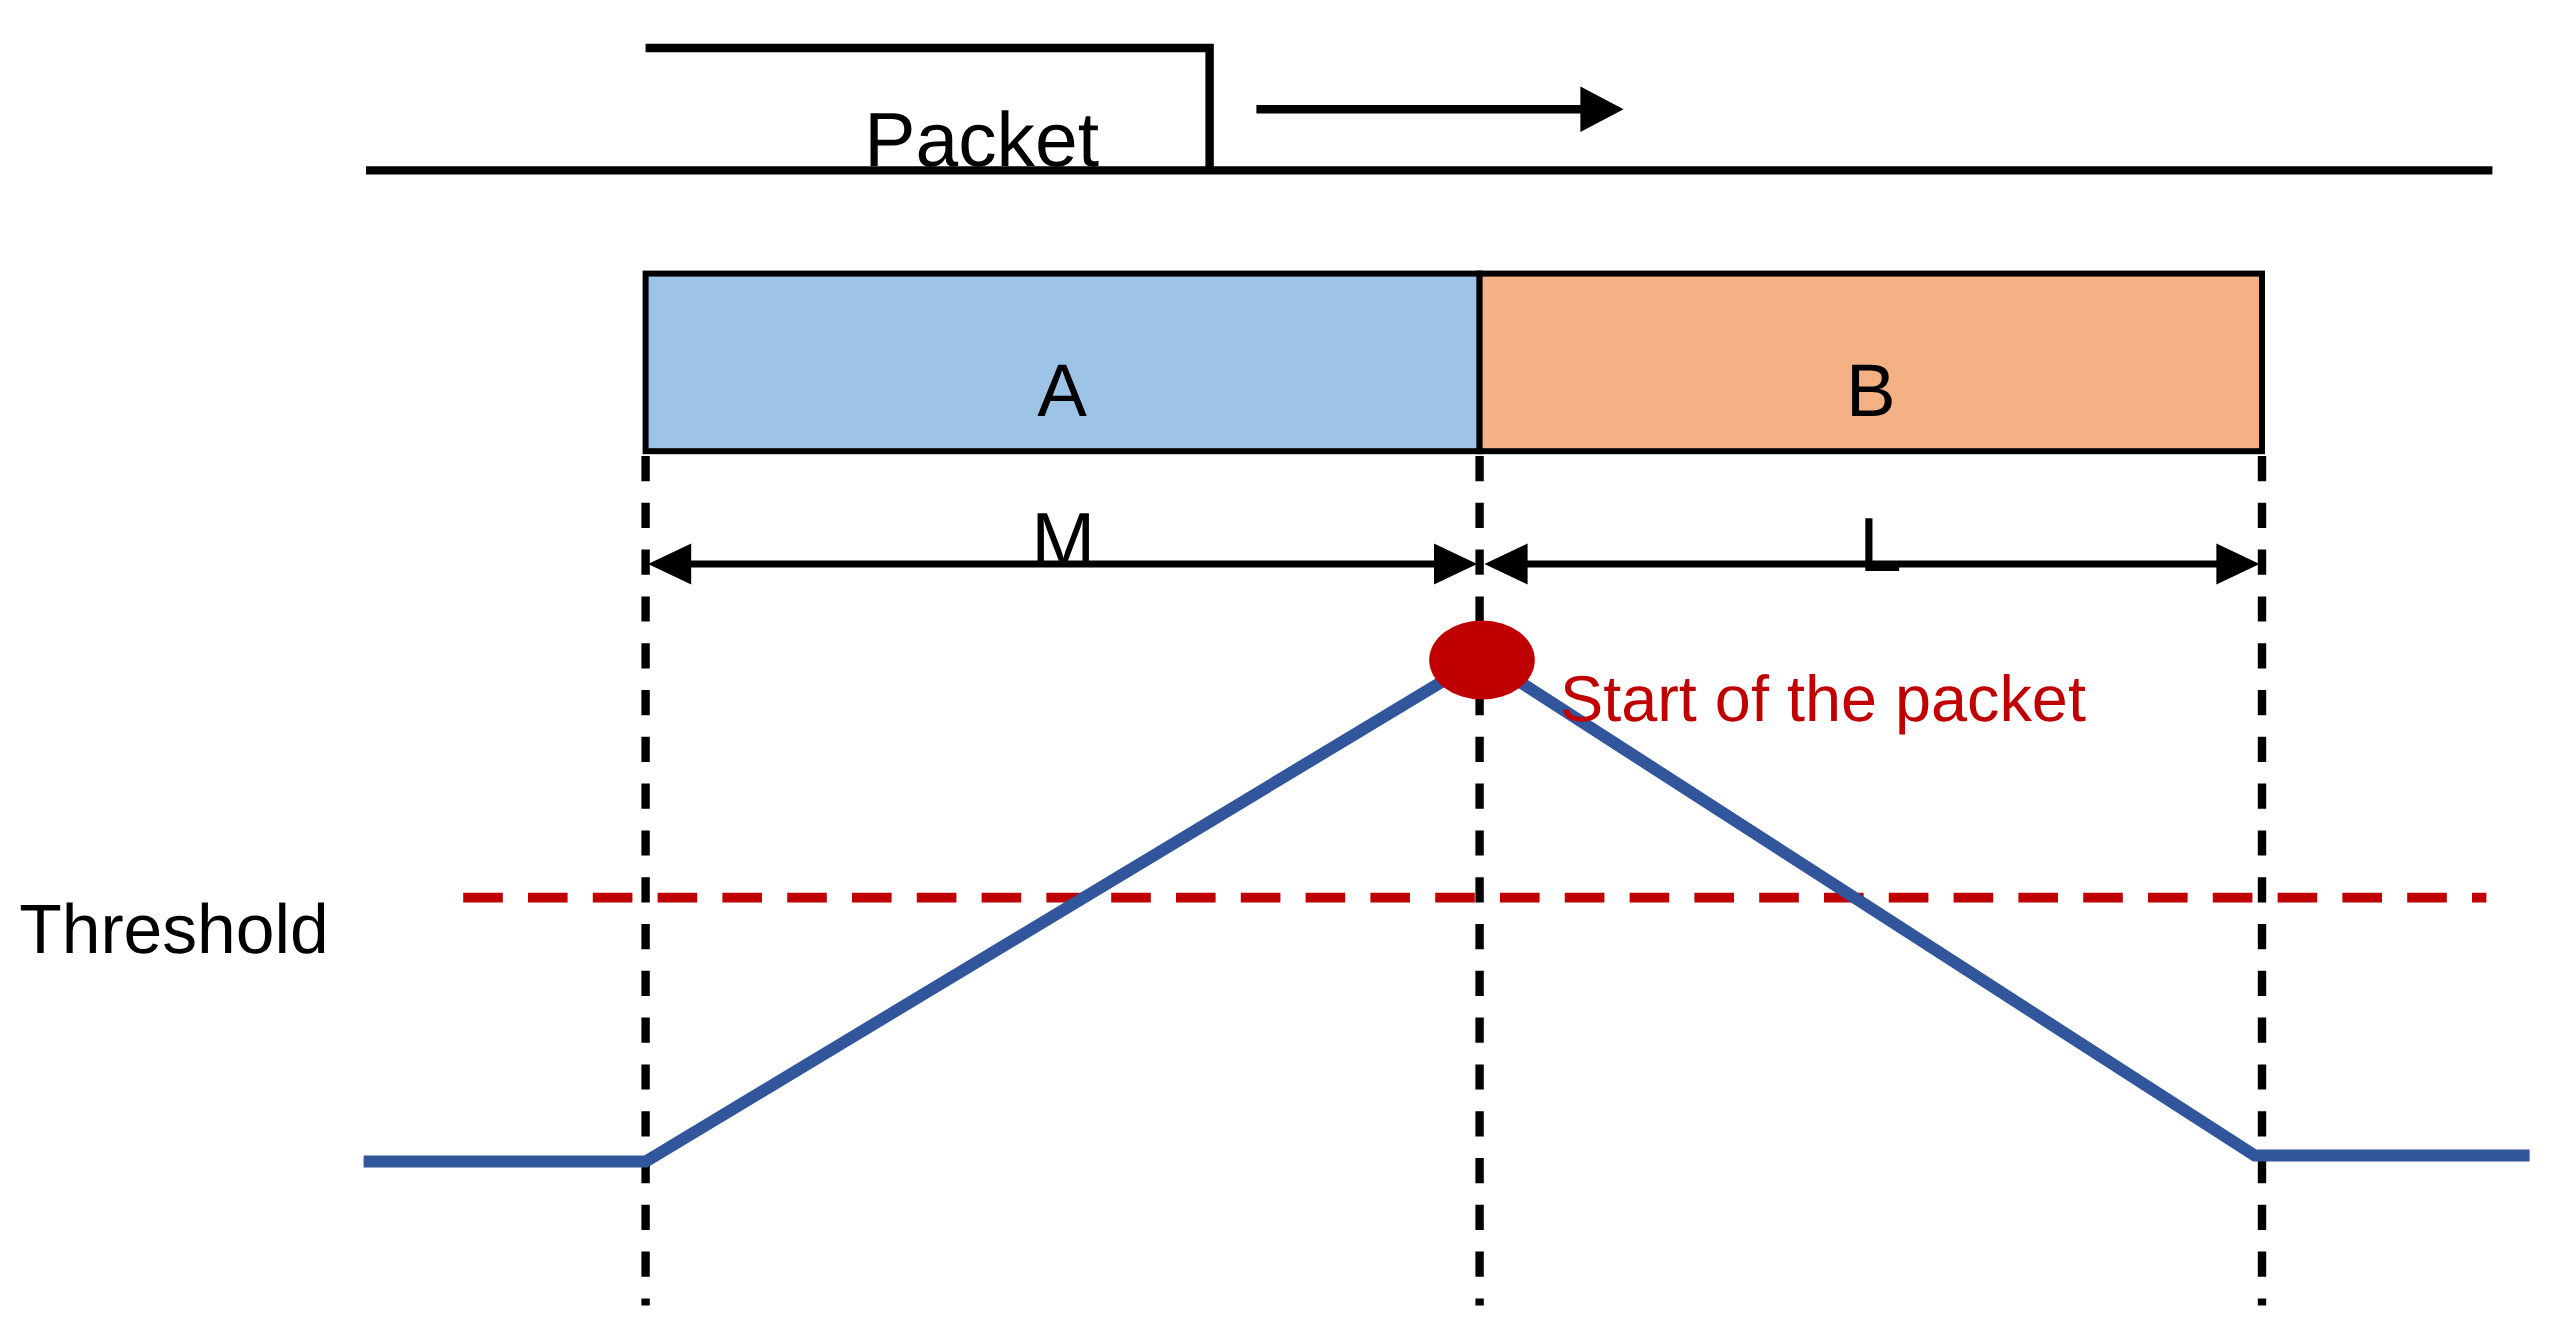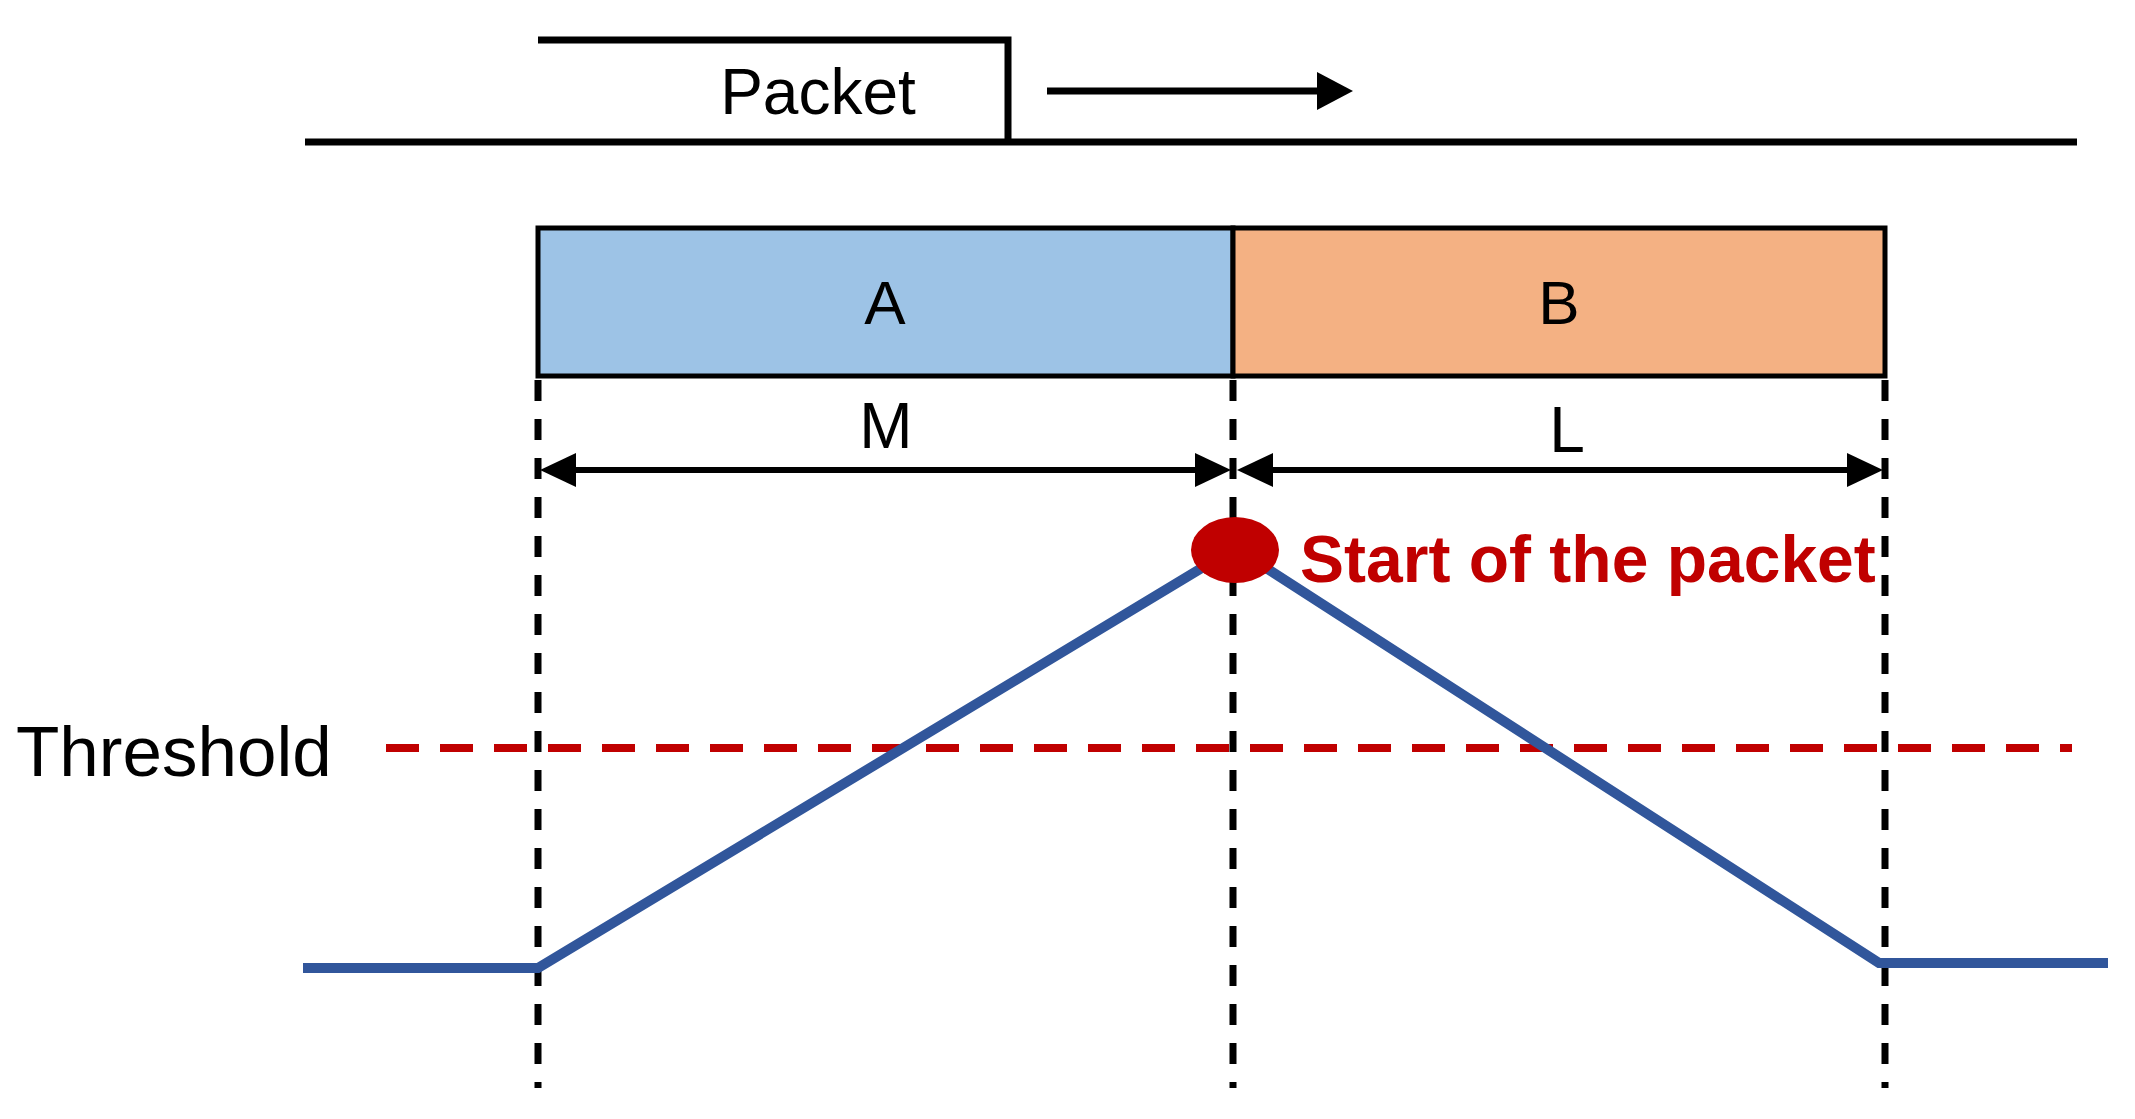--- a/index.html
+++ b/index.html
@@ -33,30 +33,31 @@
   .dashr { stroke: var(--accent-red); stroke-width: 8; stroke-dasharray: 33 21; fill: none; }
   .wave { stroke: var(--waveform-blue); stroke-width: 10; fill: none; stroke-linejoin: miter; }
   .fill-red { fill: var(--accent-red); stroke: none; }
 
   
   .lbl {
     position: absolute;
     white-space: nowrap;
     color: #000;
     line-height: 1;
+    margin-top: 24px;
   }
   .centered { transform: translate(-50%, -50%); }
   .vcentered { transform: translateY(-50%); }
   .packet-lbl    { left: 818px;  top: 92px;  font-size: 64px; }
   .block-a-lbl   { left: 885px;  top: 303px; font-size: 62px; }
   .block-b-lbl   { left: 1559px; top: 303px; font-size: 62px; }
   .dim-m-lbl     { left: 886px;  top: 426px; font-size: 64px; }
   .dim-l-lbl     { left: 1567px; top: 430px; font-size: 64px; }
-  .start-lbl     { left: 1300px; top: 559px; font-size: 66px; color: var(--accent-red); font-weight: 700;}
-  .threshold-lbl { left: 16px;   top: 751px; font-size: 71px; }
+  .start-lbl     { left: 1300px; top: 559px; font-size: 54px; color: var(--accent-red); font-weight: 400;}
+  .threshold-lbl { left: 16px;   top: 751px; font-size: 58px; }
   .metric-lbl    { left: 148px;  top: 948px; font-size: 112px; font-family: "Liberation Serif", serif; }
   .metric-lbl .sub {
     font-size: 0.6em;
     position: relative;
     bottom: -0.18em;
   }
 </style>
 </head>
 <body>
 

